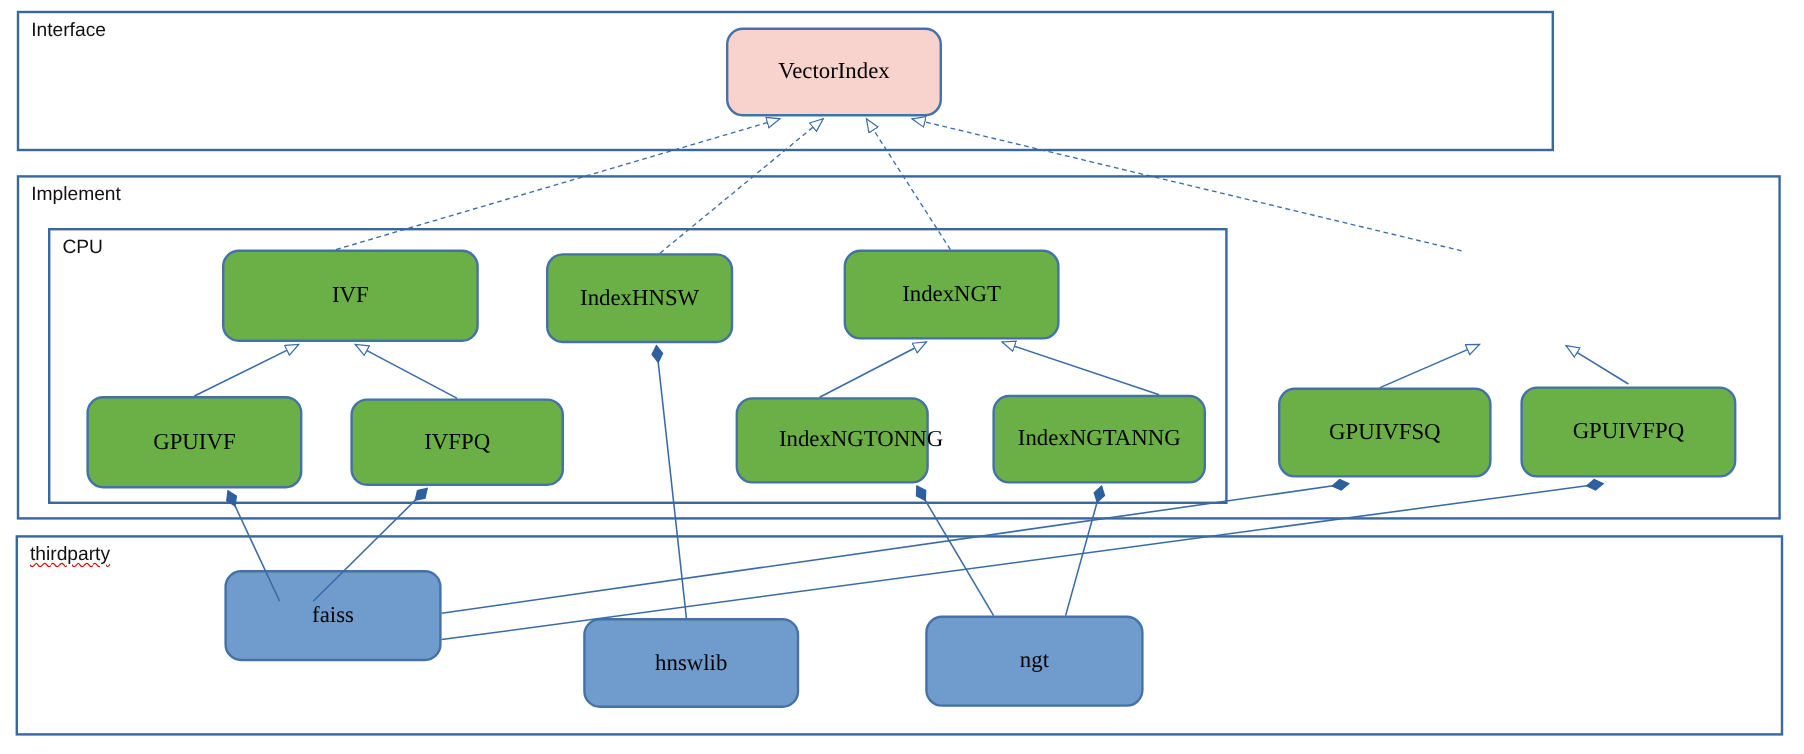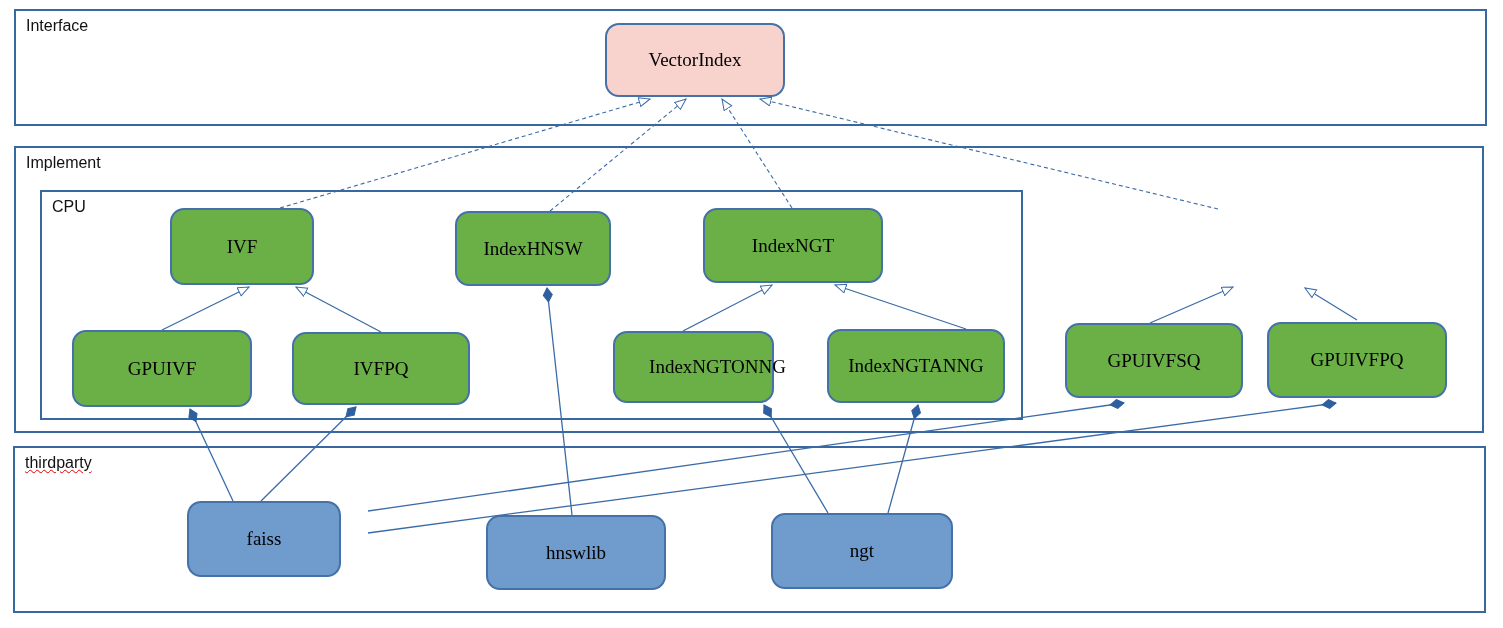--- a/index.html
+++ b/index.html
@@ -8,52 +8,52 @@
     font-family:"Liberation Sans",sans-serif;overflow:hidden;
   }
   .container{
     position:absolute;border:2px solid #39679f;background:transparent;
     box-sizing:border-box;
   }
   .container .clabel{
     position:absolute;top:6px;left:10px;font-size:16px;color:#111;
     font-family:"Liberation Sans",sans-serif;
   }
-  .container.c-interface {left:14px;  top:9px;   width:1473px;height:117px;}
+  .container.c-interface {left:14px;  top:9px;   width:1281px;height:117px;}
   .container.c-implement {left:14px;  top:146px; width:1470px;height:287px;}
   .container.c-cpu       {left:40px;  top:190px; width:983px; height:230px;border-width:2px;}
   .container.c-gpu       {left:1044px;top:190px; width:424px; height:232px;border-width:2px;}
   .container.c-thirdparty{left:13px;  top:446px; width:1473px;height:167px;}
   .container.c-thirdparty .clabel{
     text-decoration-line:underline;
     text-decoration-style:wavy;
     text-decoration-color:#e00000;
     text-decoration-thickness:1px;
   }
   .node{
     position:absolute;box-sizing:border-box;border:2px solid #4472a8;
     border-radius:14px;display:flex;align-items:center;justify-content:center;
     font-family:"Liberation Serif","DejaVu Serif",serif;font-size:19px;color:#000;
   }
   .node.t-interface{background:#f8d2cd;}
   .node.t-impl{background:#6ab046;}
   .node.t-lib{background:#6f9bcd;}
 
   .n-vectorindex {left:605px; top:23px;  width:180px;height:74px;}
-  .n-ivf         {left:170px; top:208px; width:144px;height:77px;}
+  .n-ivf         {left:185px; top:208px; width:214px;height:77px;}
   .n-indexhnsw   {left:455px; top:211px; width:156px;height:75px;}
   .n-indexngt    {left:703px; top:208px; width:180px;height:75px;}
   .n-ivfsq       {left:72px;  top:330px; width:180px;height:77px;}
   .n-ivfpq       {left:292px; top:332px; width:178px;height:73px;}
   .n-indexngtonng{left:613px; top:331px; width:161px;height:72px;padding-left:48px;}
   .n-indexngtanng{left:827px; top:329px; width:178px;height:74px;}
   .n-gpuivf      {left:1171px;top:209px; width:179px;height:76px;}
   .n-gpuivfsq    {left:1065px;top:323px; width:178px;height:75px;}
   .n-gpuivfpq    {left:1267px;top:322px; width:180px;height:76px;}
-  .n-faiss       {left:187px; top:501px; width:154px;height:76px;}
+  .n-faiss       {left:187px; top:475px; width:181px;height:76px;}
   .n-hnswlib     {left:486px; top:515px; width:180px;height:75px;}
   .n-ngt         {left:771px; top:513px; width:182px;height:76px;}
 
   svg.edges{position:absolute;left:0;top:0;width:1503px;height:628px;pointer-events:none;}
   .edge{stroke:#3a6ba6;stroke-width:1.3;fill:none;}
   .edge.dashed{stroke-dasharray:4 3;stroke-width:1.1;}
 </style>
 </head>
 <body>
 

